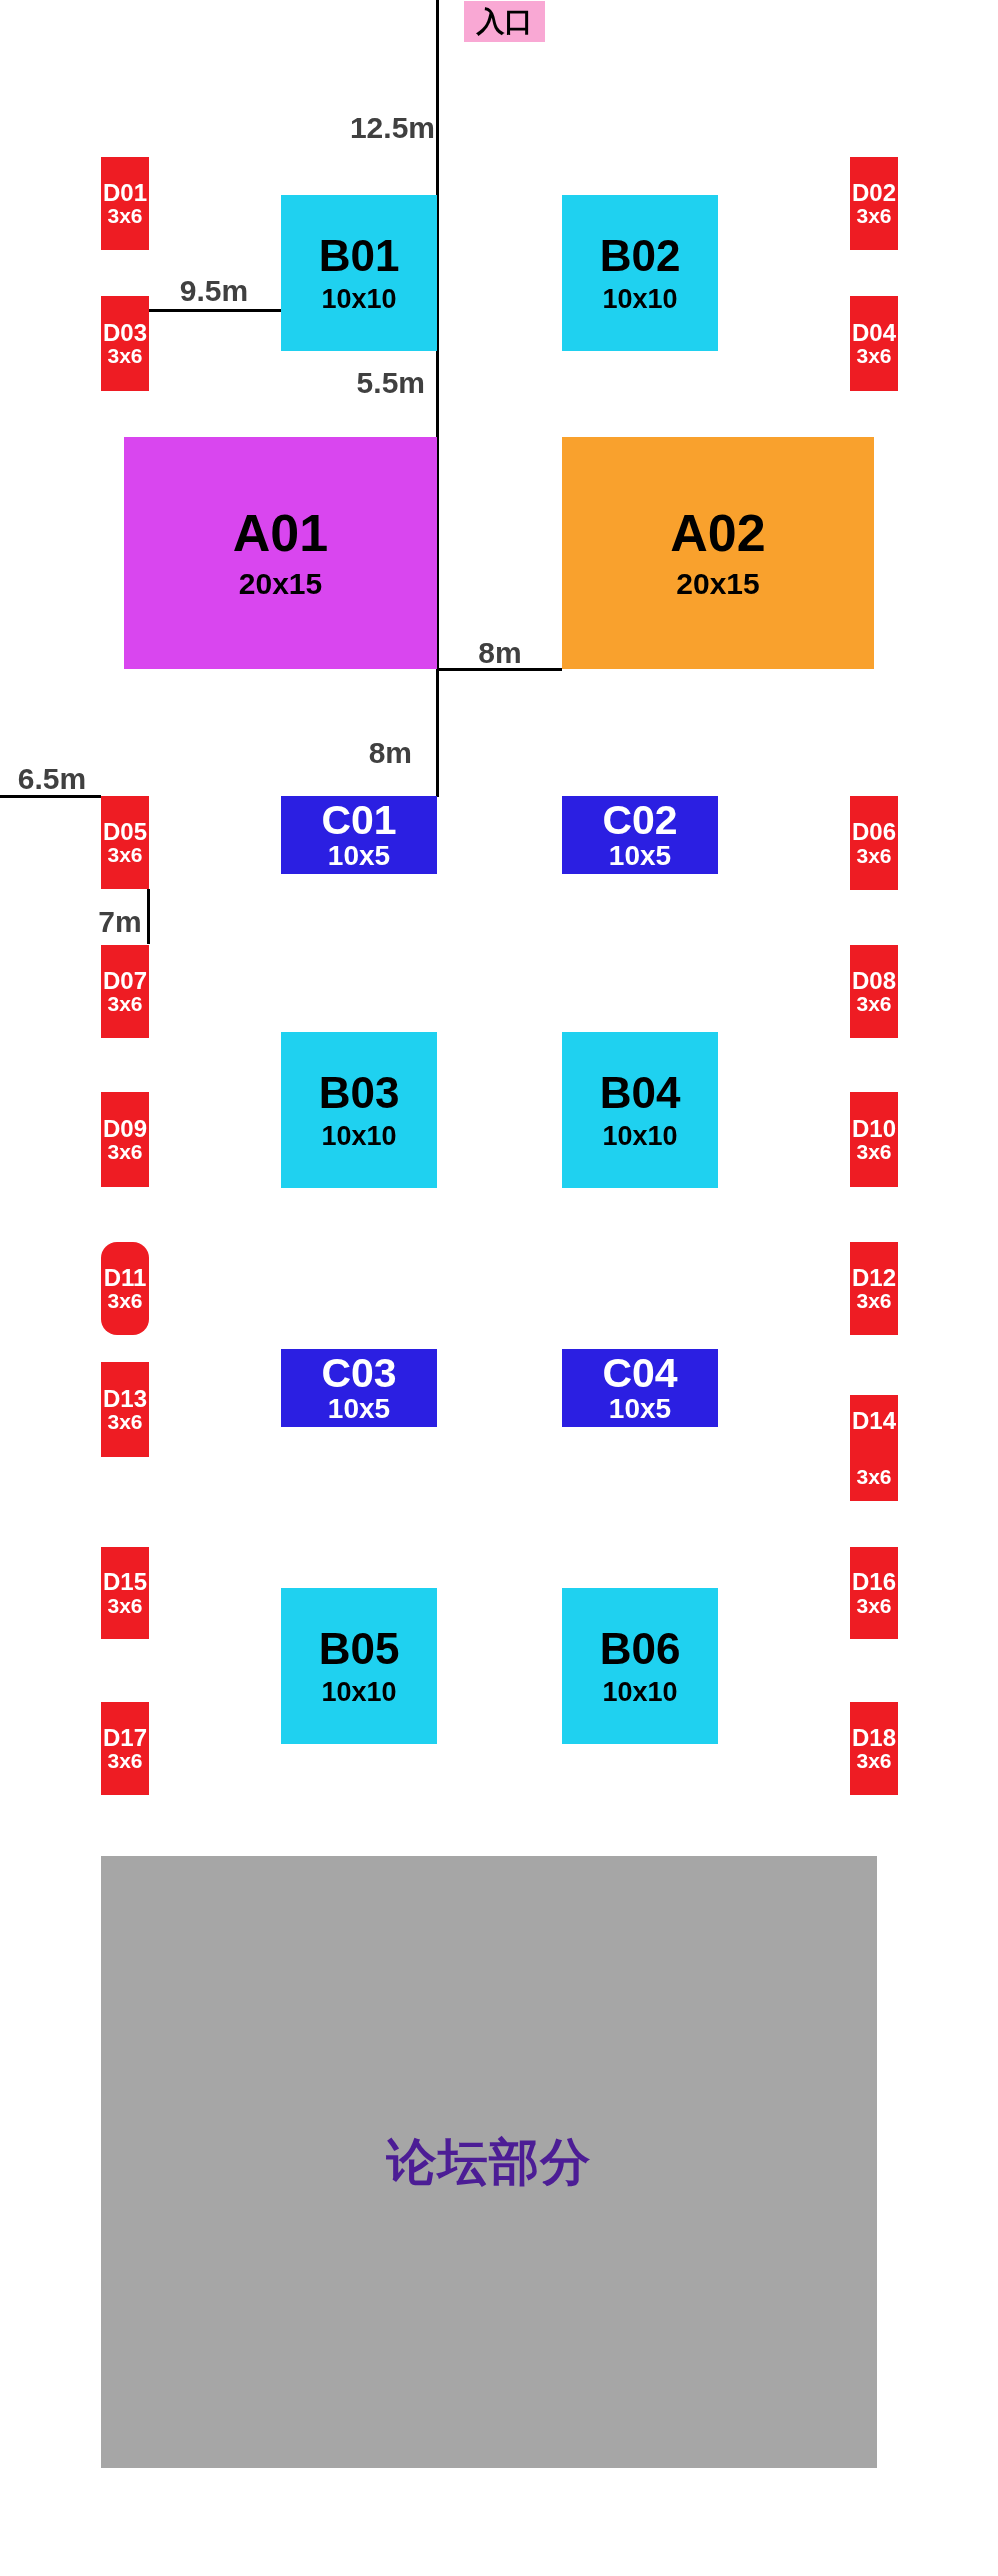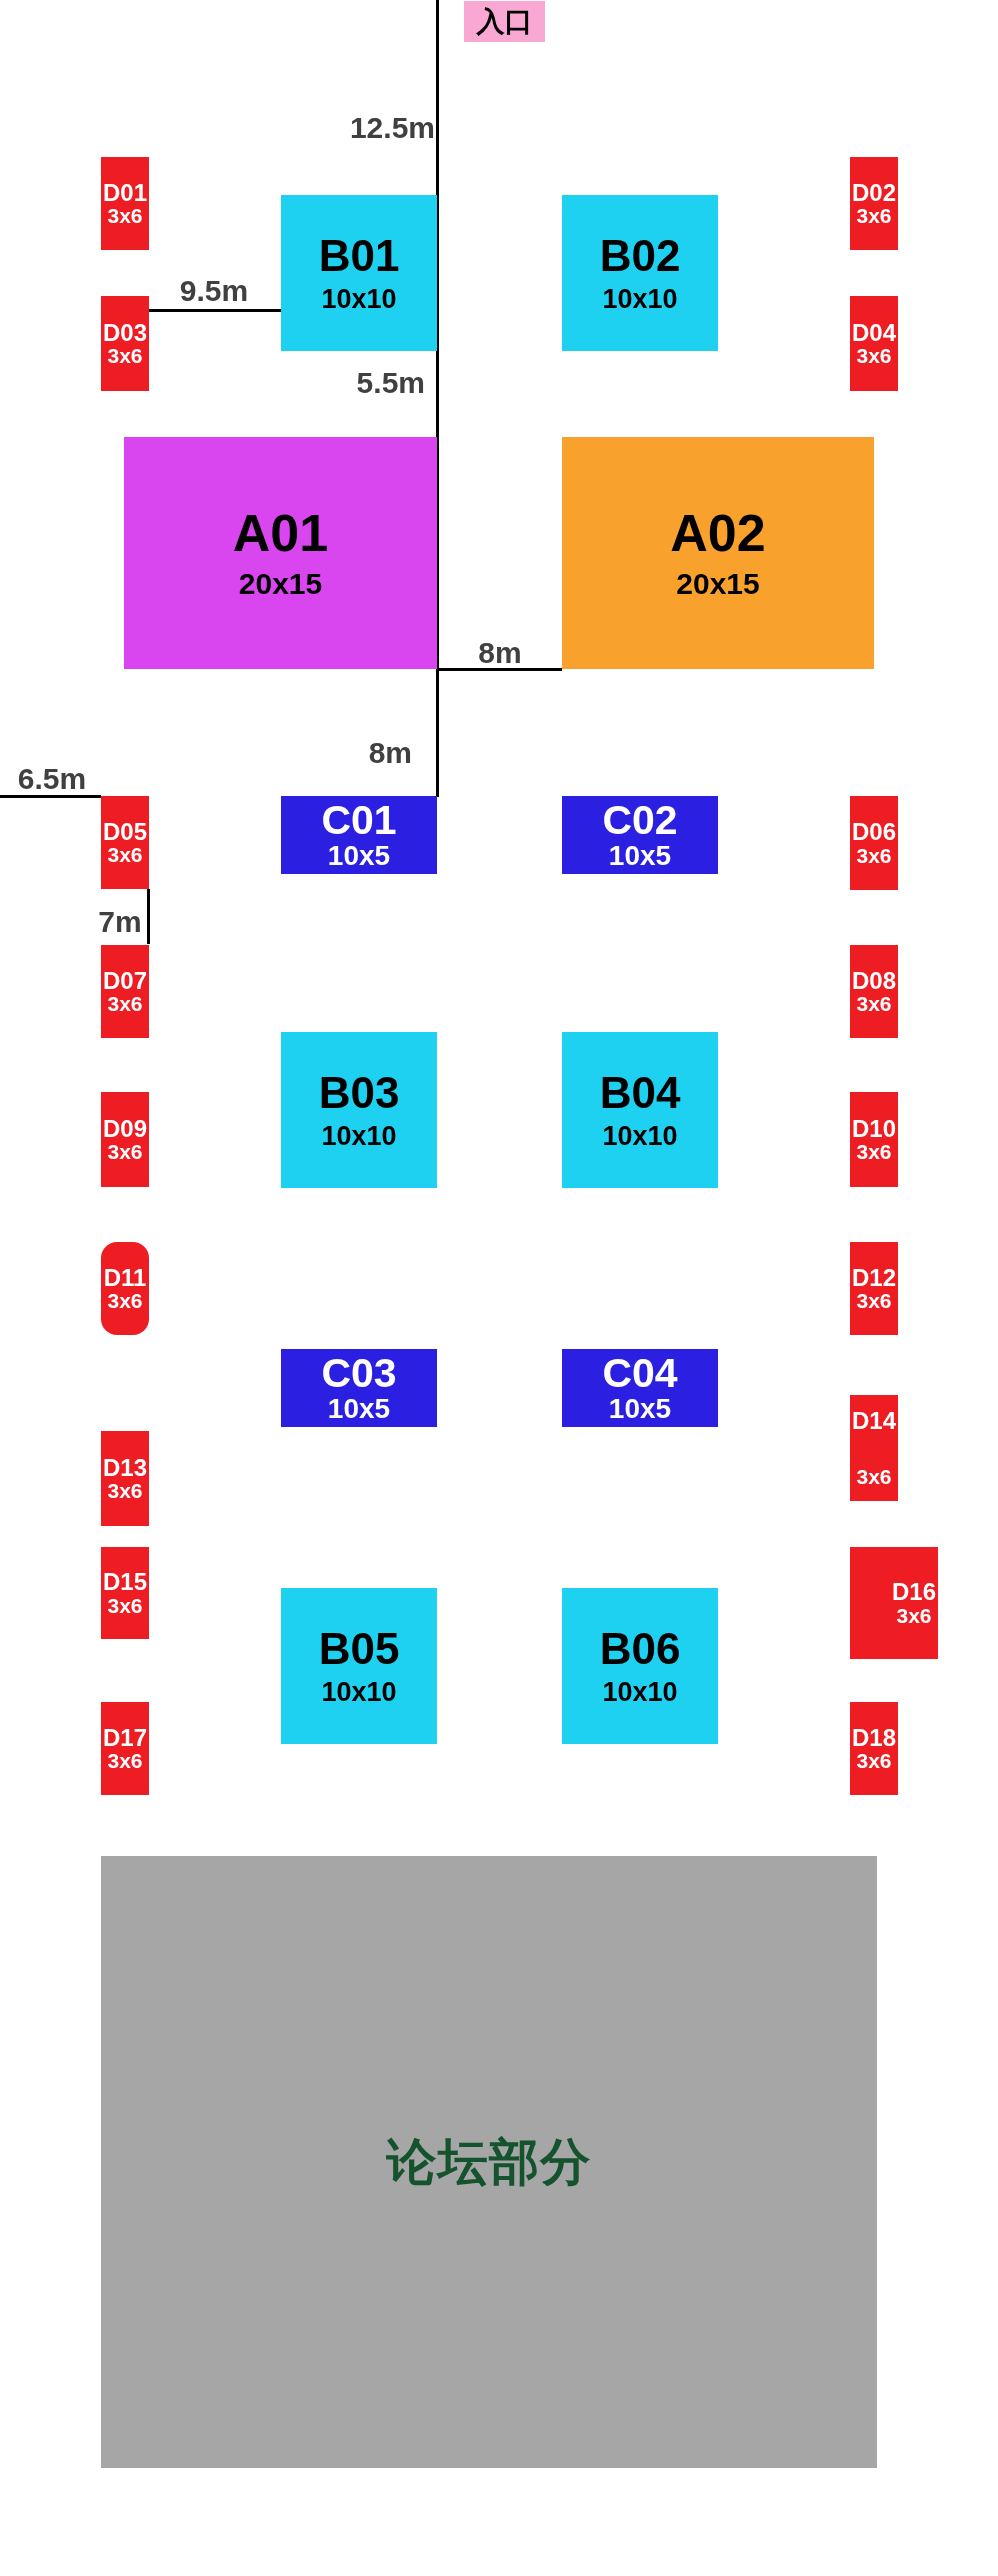--- a/index.html
+++ b/index.html
@@ -47,21 +47,21 @@
   .entrance{
     position:absolute;
     left:464px;top:1.3px;width:81px;height:41px;
     background:#A9A9A9;color:#000;
     display:flex;align-items:center;justify-content:center;
     font-weight:700;font-size:28px;
   }
   .forum{
     position:absolute;
     left:101px;top:1856px;width:776px;height:612px;
-    background:#A6A6A6;color:#14532d;
+    background:#A6A6A6;color:#4c1d95;
     display:flex;align-items:center;justify-content:center;
     font-weight:700;font-size:50px;
     letter-spacing:1.3px;
   }
 </style>
 </head>
 <body>
 
 <div id="plan">
 
@@ -149,21 +149,21 @@
     <div class="bsize">3x6</div>
   </div>
   <div class="booth d-booth" style="left: 101px; top: 1092px; width: 48px; height: 95px; background: rgb(238, 28, 35);">
     <div class="bid">D09</div>
     <div class="bsize">3x6</div>
   </div>
   <div class="booth d-booth" style="left: 101px; top: 1242px; width: 48px; height: 93px; background: rgb(238, 28, 35); border-radius: 16px;">
     <div class="bid">D11</div>
     <div class="bsize">3x6</div>
   </div>
-  <div class="booth d-booth" style="left: 101px; top: 1431px; width: 48px; height: 95px; background: rgb(238, 28, 35);">
+  <div class="booth d-booth" style="left: 101px; top: 1362px; width: 48px; height: 95px; background: rgb(238, 28, 35);">
     <div class="bid">D13</div>
     <div class="bsize">3x6</div>
   </div>
   <div class="booth d-booth" style="left: 101px; top: 1547px; width: 48px; height: 92px; background: rgb(238, 28, 35);">
     <div class="bid">D15</div>
     <div class="bsize">3x6</div>
   </div>
   <div class="booth d-booth" style="left: 101px; top: 1702px; width: 48px; height: 93px; background: rgb(238, 28, 35);">
     <div class="bid">D17</div>
     <div class="bsize">3x6</div>
@@ -190,21 +190,21 @@
     <div class="bsize">3x6</div>
   </div>
   <div class="booth d-booth" style="left: 850px; top: 1242px; width: 48px; height: 93px; background: rgb(238, 28, 35);">
     <div class="bid">D12</div>
     <div class="bsize">3x6</div>
   </div>
   <div class="booth d-booth" style="left: 850px; top: 1395px; width: 48px; height: 106px; background: rgb(238, 28, 35); gap: 32px;">
     <div class="bid">D14</div>
     <div class="bsize">3x6</div>
   </div>
-  <div class="booth d-booth" style="left: 850px; top: 1547px; width: 48px; height: 112px; background: rgb(238, 28, 35); padding-left: 40px;">
+  <div class="booth d-booth" style="left: 850px; top: 1547px; width: 48px; height: 92px; background: rgb(238, 28, 35);">
     <div class="bid">D16</div>
     <div class="bsize">3x6</div>
   </div>
   <div class="booth d-booth" style="left: 850px; top: 1702px; width: 48px; height: 93px; background: rgb(238, 28, 35);">
     <div class="bid">D18</div>
     <div class="bsize">3x6</div>
   </div>
 
   <div class="forum" style="background: rgb(166, 166, 166);">论坛部分</div>
 

